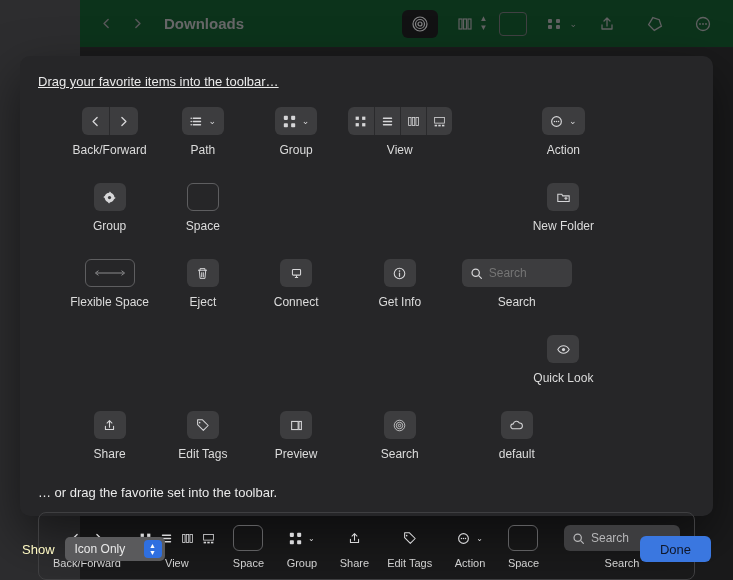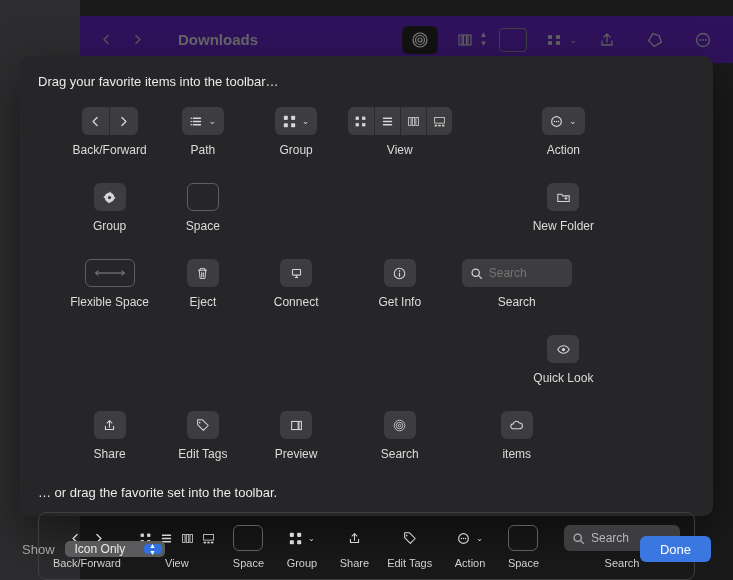--- a/index.html
+++ b/index.html
@@ -6,22 +6,22 @@
   body { width: 733px; height: 580px; background: #3a3a3c; overflow: hidden; position: relative; color: #e4e4e4; }
 
   
   .finder-bg {
     position: absolute; inset: 0; display: flex;
     opacity: 1;
   }
   .finder-sidebar { width: 80px; height: 100%; background: #4a4a4c; }
   .finder-main { flex: 1; background: #2a2a2c; }
   .finder-toolbar {
-    height: 48px; background: #4c1d95; display: flex; align-items: center;
-    padding: 0 12px; gap: 28px; border-bottom: 1px solid #2c2c2e; margin-top: 16px;
+    height: 48px; background: #14532d; display: flex; align-items: center;
+    padding: 0 12px; gap: 14px; border-bottom: 1px solid #2c2c2e;
   }
   .finder-nav { display: flex; gap: 18px; margin-left: 8px; }
   .finder-title { font-weight: 600; font-size: 15px; color: #a7a7a9; margin-left: 6px; }
   .finder-tool-group { display: flex; align-items: center; gap: 12px; margin-left: auto; }
   .finder-tool-btn {
     width: 36px; height: 28px; border-radius: 6px; display: flex;
     align-items: center; justify-content: center; color: #9d9d9f;
   }
   .finder-tool-btn.active { background: #1e1e20; color: #d8d8da; }
   .seg {
@@ -35,21 +35,21 @@
     position: absolute; inset: 0; background: rgba(0,0,0,0.38);
   }
 
   
   .sheet {
     position: absolute; left: 20px; right: 20px; top: 56px; bottom: 64px;
     background: #262628; border-radius: 10px; padding: 18px 18px 18px 18px;
     display: flex; flex-direction: column;
     box-shadow: 0 20px 50px rgba(0,0,0,0.5);
   }
-  .sheet-header { font-size: 13px; color: #eaeaea; margin-bottom: 18px; }
+  .sheet-header { font-size: 13px; color: #eaeaea; margin-bottom: 18px; text-decoration: underline; }
 
   .grid {
     display: grid;
     grid-template-columns: repeat(6, 1fr);
     row-gap: 26px; column-gap: 10px;
     padding: 0 30px;
   }
   .tool {
     display: flex; flex-direction: column; align-items: center; gap: 8px;
     font-size: 12px; color: #dcdcdc;
@@ -95,34 +95,34 @@
     height: 26px; width: 116px; background: #3d3d3f; border-radius: 6px;
     display: flex; align-items: center; gap: 6px; padding: 0 8px; color:#b6b6b8;
     font-size: 12px;
   }
 
   
   .footer {
     position: absolute; left: 22px; right: 22px; bottom: 14px; height: 34px;
     display: flex; align-items: center; gap: 10px;
   }
-  .footer-label { font-size: 13px; color: #a3a3a3; }
+  .footer-label { font-size: 13px; color: #fef9c3; }
   .select {
-    position: relative; height: 16px; background: #5a5a5c; border-radius: 5px;
+    position: relative; height: 24px; background: #5a5a5c; border-radius: 5px;
     display: flex; align-items: center; padding: 0 22px 0 10px; font-size: 12px;
     color: #e8e8e8; min-width: 100px;
   }
   .select .arrows {
     position: absolute; right: 3px; top: 3px; bottom: 3px; width: 18px;
     background: #2f6fe0; border-radius: 4px; display:flex; flex-direction:column;
     align-items:center; justify-content:center; gap:0; color:white; font-size:7px;
   }
   .done-btn {
     margin-left: auto; height: 26px; padding: 0 20px; border-radius: 6px;
-    background: #3a77e0; color: #ffffff; font-size: 13px; display:flex;
+    background: #3a77e0; color: #0f172a; font-size: 13px; display:flex;
     align-items:center; justify-content:center; border:none;
   }
 
   svg { display: block; }
   .ico { width: 16px; height: 16px; }
   .ico-sm { width: 13px; height: 13px; }
 </style>
 </head>
 <body>
 
@@ -422,21 +422,21 @@
         </div>
       <span>Search</span>
     </div>
 
     <div class="tool">
       <div class="btnshape">
           <svg class="ico-sm" viewBox="0 0 16 16">
             <path d="M12 12H4a3 3 0 010-6 4 4 0 017.5-1A3 3 0 0112 12z" fill="none" stroke="currentColor" stroke-width="1.3"></path>
           </svg>
         </div>
-      <span>items</span>
+      <span>default</span>
     </div>
     <div></div>
 
   </div>
 
   <div class="sheet-sub">… or drag the favorite set into the toolbar.</div>
 
   <div class="default-strip">
 
     <div class="ds-item">

